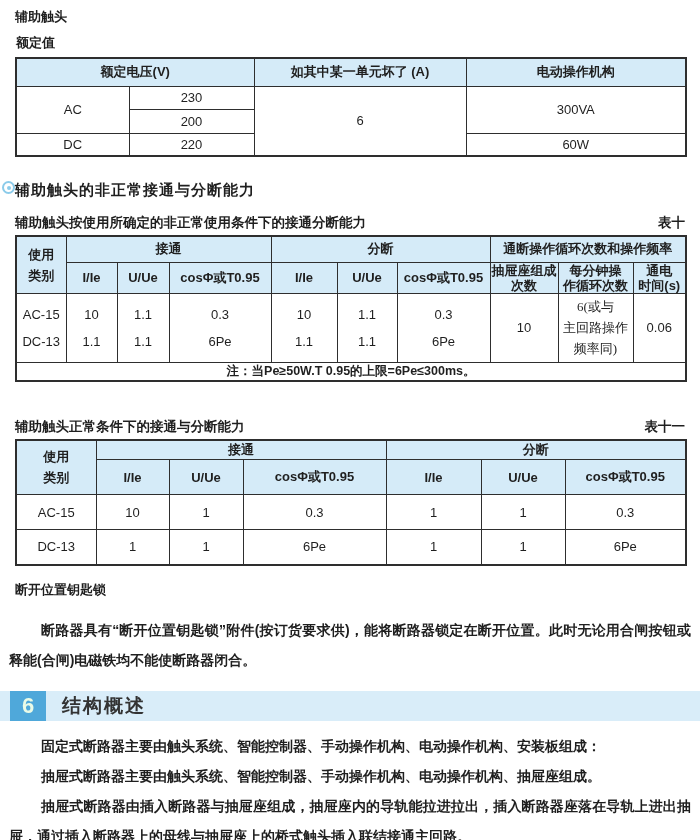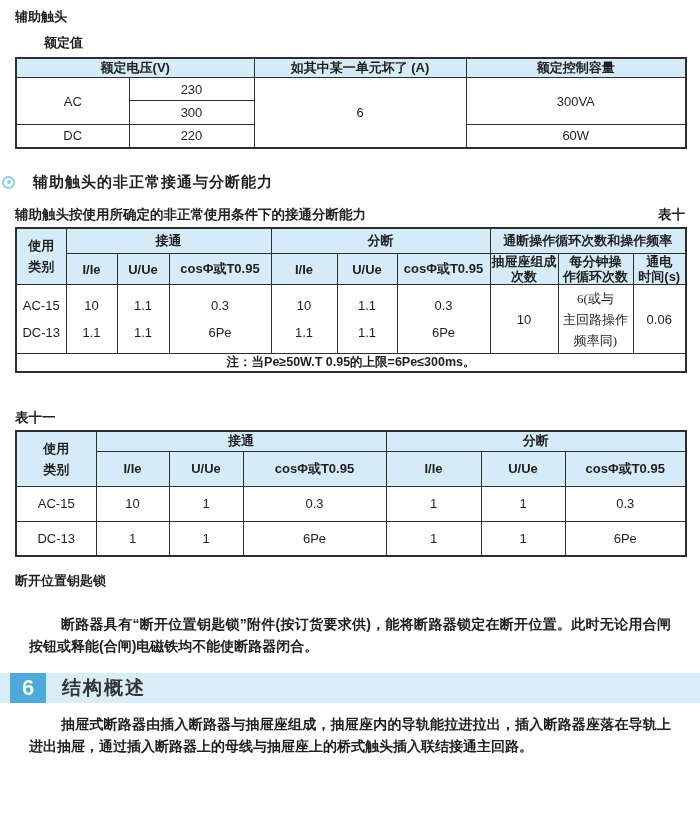--- a/index.html
+++ b/index.html
@@ -3,53 +3,53 @@
 <meta charset="utf-8">
 <style>
   * { margin:0; padding:0; box-sizing:border-box; }
   html,body { width:700px; height:840px; background:#ffffff; overflow:hidden;
     font-family:"Liberation Sans","DejaVu Sans",sans-serif; color:#1f1f1f; }
   .page { width:700px; height:840px; padding-top:6px; }
 
   
   .h-small { font-size:13px; font-weight:bold; }
   .h-aux   { margin:2px 12px 8px 15px; }
-  .h-rated { margin:0 0 5px 44px; }
+  .h-rated { margin:0 0 5px 16px; }
 
   
   table { border-collapse:collapse; table-layout:fixed; width:670px; margin-left:15px;
           font-size:13px; }
   th, td { border:1px solid #2e2e2e; text-align:center; vertical-align:middle; padding:0; }
   table { border:2px solid #2e2e2e; }
   th { background:#d5ebf8; font-weight:bold; }
   td { font-weight:normal; }
   .pre { white-space:pre-line; }
   .lh-hdr { line-height:21px; }
   .lh-sub { line-height:15px; }
   .two    { line-height:27px; }
   .three  { line-height:21px;font-family:Liberation Serif, serif; }
   .note-cell { font-size:12.5px; font-weight:bold; height:18px; }
 
   
-  .sec-heading { display:flex; align-items:center; gap:18px; margin:24px 0 0 2px; }
+  .sec-heading { display:flex; gap:0; margin:24px 0 0 2px; }
   .ring-outer { width:13px; height:13px; border:2px solid #8bcbea; border-radius:50%;
       display:inline-flex; align-items:center; justify-content:center; flex:0 0 auto; }
   .ring-inner { width:4px; height:4px; border:2px solid #8bcbea; border-radius:50%; }
   .sec-heading-text { font-size:15px; font-weight:bold; letter-spacing:1px; }
 
   
   .tcaption { display:flex; justify-content:space-between; align-items:flex-end;
       margin:0 15px 3px 15px; font-size:13.5px; font-weight:bold; }
   .cap1 { margin-top:14px; }
   .cap2 { margin-top:36px; }
 
   
-  .h-keylock { margin:15px 0 23px 15px; }
-  .body-p { font-size:14px; font-weight:bold; line-height:22px; text-indent:32px;
-      margin:0 29px; text-align:justify; }
+  .h-keylock { margin:15px 0 16px 15px; }
+  .body-p { font-size:14px; font-weight:bold; line-height:30px; text-indent:32px;
+      margin:0 9px; text-align:justify; }
 
   
   .banner { margin-top:16px; height:30px; background:#d9edf9; display:flex;
       align-items:center; }
   .num-box { width:36px; height:30px; background:#4fa8da; color:#eafbe7;
       font-size:22px; font-weight:bold; display:flex; align-items:center;
       justify-content:center; margin-left:10px; }
   .banner-title { font-size:19px; font-weight:bold; color:#333; margin-left:16px;
       letter-spacing:2px; }
 
@@ -65,33 +65,33 @@
   <div class="h-small h-rated">额定值</div>
 
   <table>
     <colgroup>
         <col style="width:113px">
         <col style="width:125px">
         <col style="width:212px">
         <col style="width:220px">
       </colgroup>
     <tbody>
-        <tr style="height:19px">
+        <tr style="height:28px">
       <th colspan="2">额定电压(V)</th>
       <th>如其中某一单元坏了 (A)</th>
-      <th>额定控制容量</th>
+      <th>电动操作机构</th>
     </tr>
     <tr style="height:23px">
       <td rowspan="2">AC</td>
       <td>230</td>
       <td rowspan="3">6</td>
       <td rowspan="2">300VA</td>
     </tr>
     <tr style="height:24px">
-      <td>300</td>
+      <td>200</td>
     </tr>
     <tr style="height:23px">
       <td>DC</td>
       <td>220</td>
       <td>60W</td>
     </tr>
   </tbody>
     </table>
 
   <div class="sec-heading">
@@ -162,20 +162,21 @@
 频率同)</td>
       <td>0.06</td>
     </tr>
     <tr>
       <td colspan="10" class="note-cell">注：当Pe≥50W.T 0.95的上限=6Pe≤300ms。</td>
     </tr>
   </tbody>
     </table>
 
   <div class="tcaption cap2">
+    <span>辅助触头正常条件下的接通与分断能力</span>
     <span>表十一</span>
   </div>
 
   <table>
     <colgroup>
       <col style="width:80px">
         <col style="width:73px">
         <col style="width:74px">
         <col style="width:143px">
       <col style="width:95px">
@@ -220,17 +221,19 @@
 
   <div class="h-small h-keylock">断开位置钥匙锁</div>
   <p class="body-p">断路器具有“断开位置钥匙锁”附件(按订货要求供)，能将断路器锁定在断开位置。此时无论用合闸按钮或释能(合闸)电磁铁均不能使断路器闭合。</p>
 
   <div class="banner">
     <div class="num-box">6</div>
     <div class="banner-title">结构概述</div>
   </div>
 
   <div class="paras">
+    <p class="body-p">固定式断路器主要由触头系统、智能控制器、手动操作机构、电动操作机构、安装板组成：</p>
+    <p class="body-p">抽屉式断路器主要由触头系统、智能控制器、手动操作机构、电动操作机构、抽屉座组成。</p>
     <p class="body-p">抽屉式断路器由插入断路器与抽屉座组成，抽屉座内的导轨能拉进拉出，插入断路器座落在导轨上进出抽屉，通过插入断路器上的母线与抽屉座上的桥式触头插入联结接通主回路。</p>
 
   </div>
 
 </div>
 
 </body></html>

